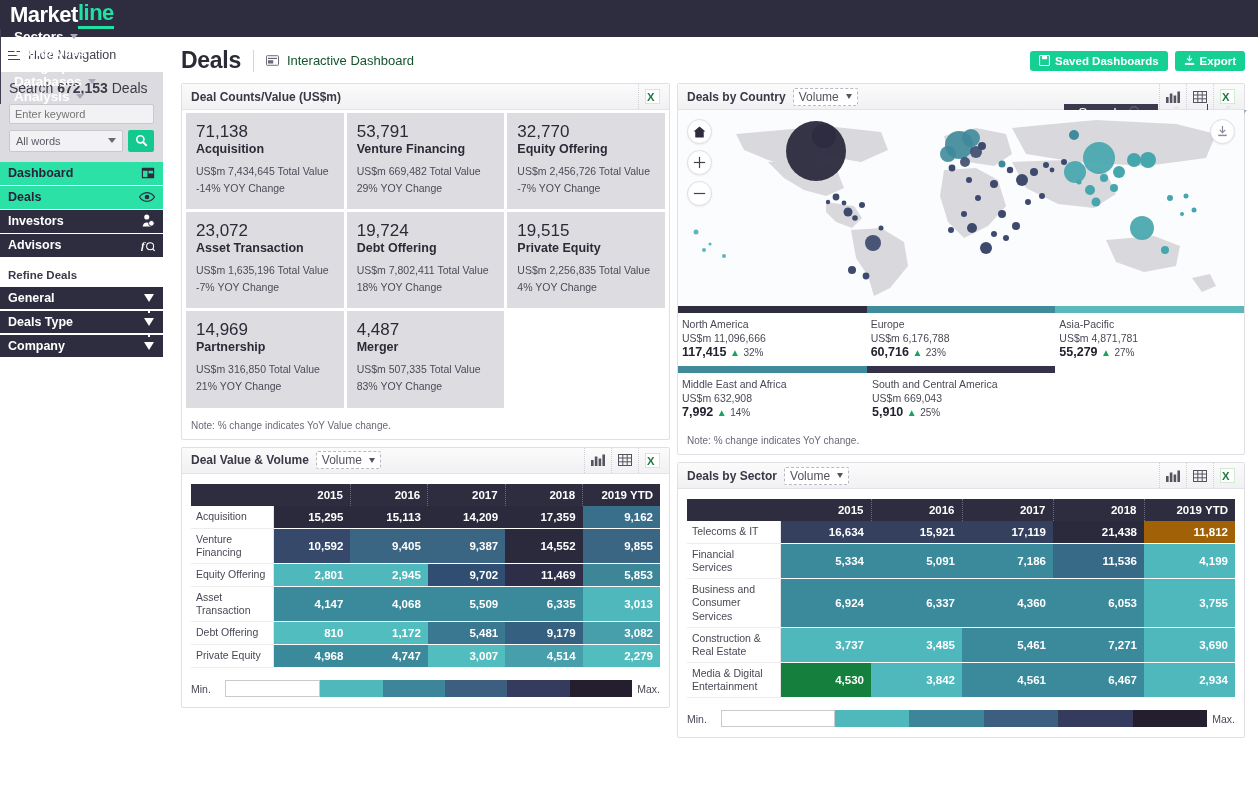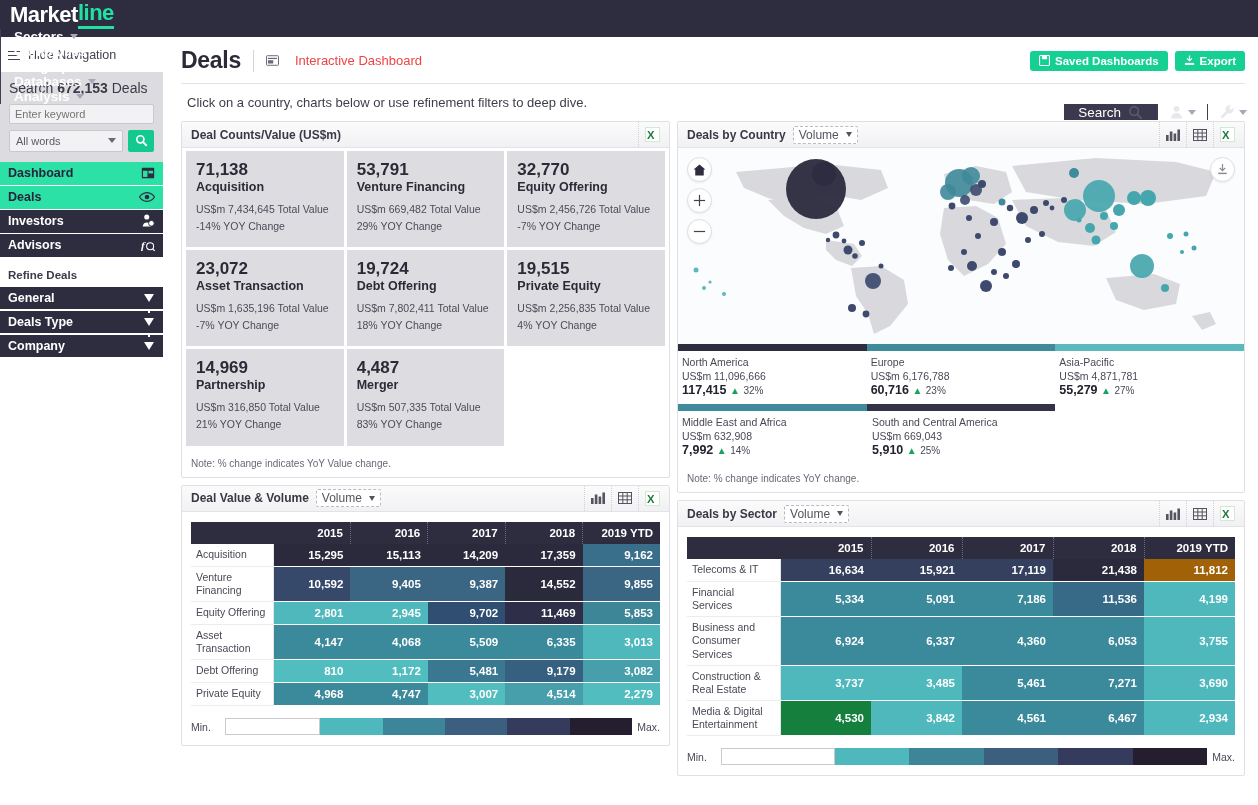--- a/index.html
+++ b/index.html
@@ -93,21 +93,21 @@
   }
   .funnel { width: 0; height: 0; border-left: 5px solid transparent;
     border-right: 5px solid transparent; border-top: 8px solid #fff; position: relative;}
   .funnel::after { content:''; position:absolute; left:-1px; top:8px; width:2px; height:3px; background:#fff;}
 
   
   .main { flex: 1; min-width: 0; padding: 0 13px 0 18px; }
   .pagehead { display: flex; align-items: center; padding: 10px 0 9px 0; }
   .pagetitle { font-size: 23px; font-weight: bold; color: #2b2b38; letter-spacing: -0.3px;}
   .divider-v { width: 1px; height: 22px; background: #d4d4d9; margin: 0 12px; }
-  .subhead { display: flex; align-items: center; gap: 16px; font-size: 13px; color: #ef4444; }
+  .subhead { display: flex; align-items: center; gap: 8px; font-size: 13px; color: #14532d; }
   .headbtns { margin-left: auto; display: flex; gap: 7px; }
   .gbtn {
     background: #16cf92; color: #fff; border: none; border-radius: 3px;
     font-size: 11.5px; font-weight: bold; padding: 4px 9px; cursor: pointer;
     display: flex; align-items: center; gap: 5px;
     font-family: "Liberation Sans", sans-serif;
   }
   .hintbar {
     border-top: 1px solid #e2e2e6; font-size: 13px; color: #3f3d4a;
     padding: 11px 0 11px 6px;
@@ -139,21 +139,21 @@
     border-left: 1px dotted #d0d0d6; cursor: pointer;
   }
 
   
   .kpiwrap { padding: 3px 4px 0 4px; }
   .kpirow { display: flex; gap: 3px; margin-bottom: 3px; }
   .kpi {
     flex: 1; background: #dddde1; padding: 9px 10px 12px 10px; min-height: 92px;
   }
   .kpi.empty { background: transparent; }
-  .kpinum { font-size: 17px; font-weight: bold; color: #2b2b38; line-height: 1.15;}
+  .kpinum { font-size: 17px; font-weight: normal; color: #2b2b38; line-height: 1.15;}
   .kpilabel { font-size: 12.5px; font-weight: bold; color: #2b2b38; margin-bottom: 7px;}
   .kpisub { font-size: 10.5px; color: #4c4a57; line-height: 1.65; }
   .note { font-size: 10px; color: #6a6876; padding: 9px 0 8px 9px; }
 
   
   .mapwrap { position: relative; height: 196px; background: #fbfcfd; overflow: hidden; }
   .mapctrl { position: absolute; left: 9px; top: 9px; display: flex; flex-direction: column; gap: 6px; z-index: 4;}
   .mbtn {
     width: 25px; height: 25px; border-radius: 50%; background: #fff;
     border: 1px solid #dfdfe4; display: flex; align-items: center; justify-content: center;
@@ -353,21 +353,20 @@
         <button class="gbtn">
           <svg width="11" height="11" viewBox="0 0 12 12">
             <path d="M6 0.5v5.3M3.3 3.6L6 6.3l2.7-2.7" stroke="#fff" stroke-width="1.3" fill="none"></path>
             <rect x="1" y="8.6" width="10" height="2.2" fill="#fff"></rect>
           </svg>
           <span>Export</span>
         </button>
       </div>
     </div>
 
-    <div class="hintbar">Click on a country, charts below or use refinement filters to deep dive.</div>
 
     <div class="grid">
 
       <div class="col-l">
 
         <div class="panel">
           <div class="panelhead">
             <span class="paneltitle">Deal Counts/Value (US$m)</span>
             <div class="headicons">
               <div class="hic">

